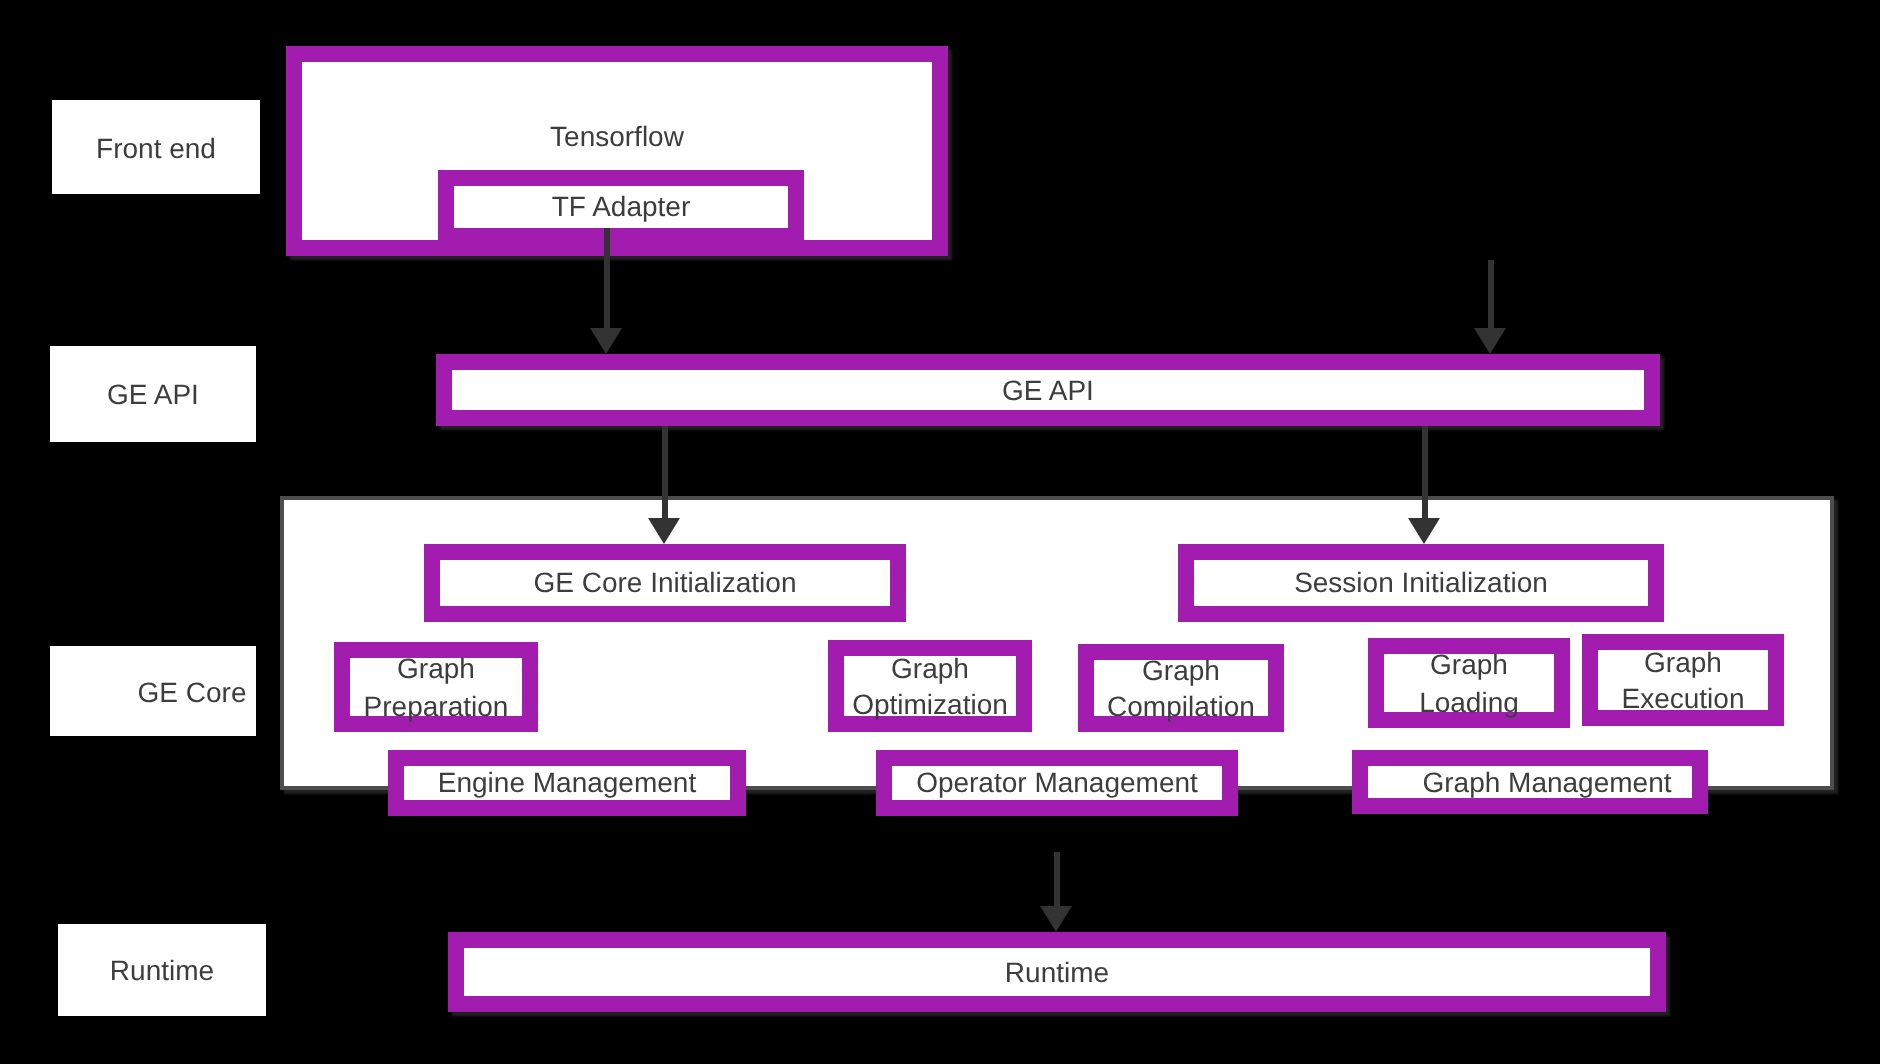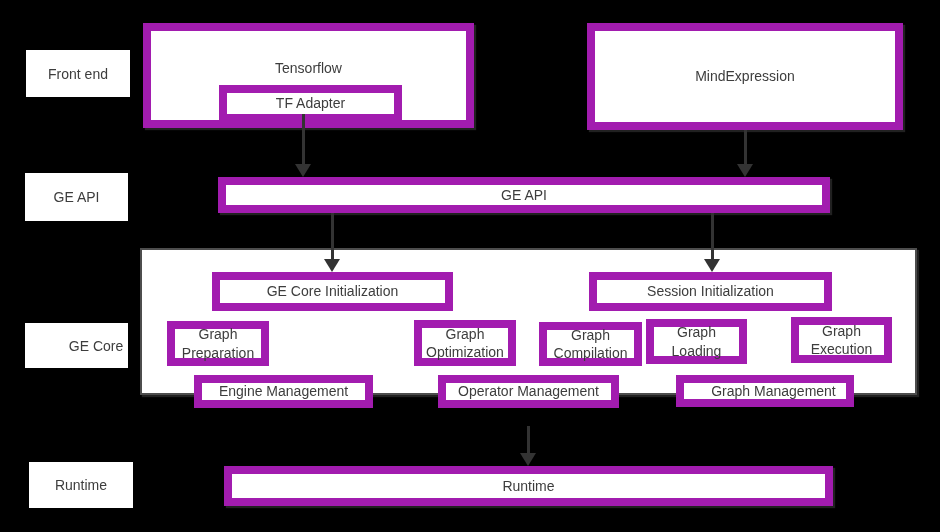--- a/index.html
+++ b/index.html
@@ -90,33 +90,32 @@
   <div class="side-label" style="left:26px; top:50px; width:104px; height:47px;">Front end</div>
   <div class="side-label" style="left:25px; top:173px; width:103px; height:48px;">GE API</div>
   <div class="side-label" style="left:25px; top:323px; width:103px; height:45px;padding-left:39px;">GE Core</div>
   <div class="side-label" style="left:29px; top:462px; width:104px; height:46px;">Runtime</div>
 
   <div class="box" style="left:143px; top:23px; width:331px; height:105px; align-items:flex-start;">
     <div class="tf-title">Tensorflow</div>
     <div class="box" style="left:68px; top:54px; width:183px; height:37px; box-shadow:none;">TF Adapter</div>
   </div>
 
-  <div class="box" style="left:587px; top:23px; width:316px; height:107px;">MindExpression</div>
 
   <div class="box" style="left:218px; top:177px; width:612px; height:36px;">GE API</div>
 
   <div class="container-box" style="left:140px; top:248px; width:777px; height:147px;">
 
     <div class="box" style="left:70px; top:22px; width:241px; height:39px; box-shadow:none;">GE Core Initialization</div>
     <div class="box" style="left:447px; top:22px; width:243px; height:39px; box-shadow:none;">Session Initialization</div>
 
     <div class="box stage-box" style="left:25px; top:71px; width:102px; height:45px; box-shadow:none;">Graph Preparation</div>
     <div class="box stage-box" style="left:272px; top:70px; width:102px; height:46px; box-shadow:none;">Graph Optimization</div>
     <div class="box stage-box" style="left:397px; top:72px; width:103px; height:44px; box-shadow:none;">Graph Compilation</div>
-    <div class="box stage-box" style="left:504px; top:69px; width:101px; height:45px; box-shadow:none;">Graph Loading</div>
+    <div class="box stage-box" style="left:542px; top:69px; width:101px; height:45px; box-shadow:none;">Graph Loading</div>
     <div class="box stage-box" style="left:649px; top:67px; width:101px; height:46px; box-shadow:none;">Graph Execution</div>
 
     <div class="box" style="left:52px; top:125px; width:179px; height:33px; box-shadow:none;">Engine Management</div>
     <div class="box" style="left:296px; top:125px; width:181px; height:33px; box-shadow:none;">Operator Management</div>
     <div class="box" style="left:534px; top:125px; width:178px; height:32px; box-shadow:none;padding-left:17px;">Graph Management</div>
   </div>
 
   <div class="box" style="left:224px; top:466px; width:609px; height:40px;">Runtime</div>
 
   <div class="arrow" style="left:295px; top:114px; height:63px;">

